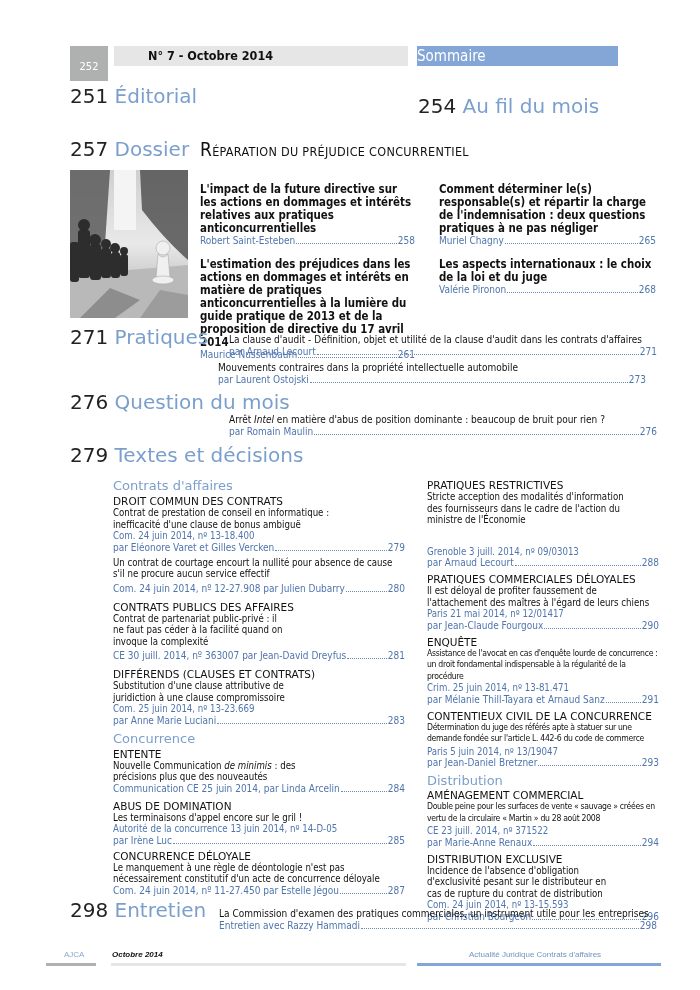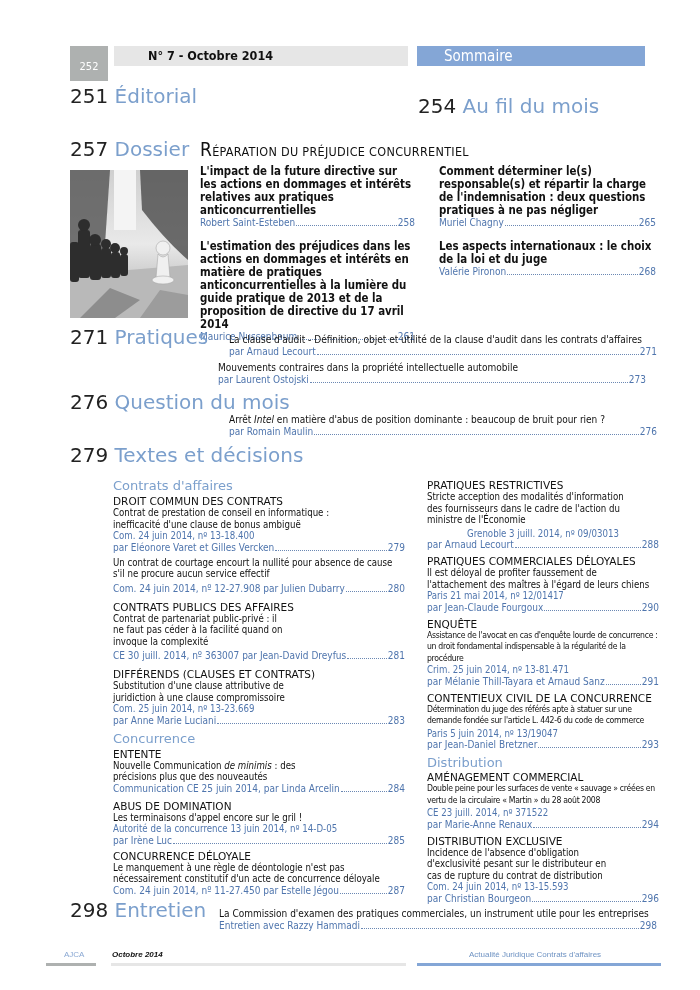--- a/index.html
+++ b/index.html
@@ -1,26 +1,26 @@
 <!DOCTYPE html>
 <html><head>
 <meta charset="utf-8">
 <style>
   html,body{margin:0;padding:0;background:#fff;}
   body{width:700px;height:990px;position:relative;overflow:hidden;font-family:"DejaVu Sans Condensed","DejaVu Sans",sans-serif;color:#111;}
   .abs{position:absolute;}
   .hdr-page{left:70px;top:46px;width:38px;height:35px;background:#aeb1b0;color:#fff;font-size:11px;display:flex;align-items:center;justify-content:center;padding-top:6px;box-sizing:border-box;}
   .hdr-issue{left:114px;top:46px;width:294px;height:20px;background:#e6e6e6;font-size:12.5px;font-weight:bold;padding-left:34px;box-sizing:border-box;line-height:20px;font-family:"DejaVu Sans Condensed","DejaVu Sans",sans-serif;}
-  .hdr-sommaire{left:417px;top:46px;width:228px;height:20px;background:#84a6d6;color:#fff;font-size:15px;line-height:20px;padding-left:27px;box-sizing:border-box;}
+  .hdr-sommaire{left:417px;top:46px;width:201px;height:20px;background:#84a6d6;color:#fff;font-size:15px;line-height:20px;padding-left:0;box-sizing:border-box;}
   .sec{font-size:20px;line-height:24px;white-space:nowrap;font-family:"DejaVu Sans","Liberation Sans",sans-serif;}
   .sec .num{color:#222;}
   .sec .name{color:#7b9fcc;}
   .dossier-title{left:200px;top:138px;font-size:16px;letter-spacing:0.3px;color:#111;}
   .dossier-title .big{font-size:19px;}
-  .art{font-size:11.4px;font-weight:bold;line-height:13px;color:#111;font-family:"DejaVu Sans Condensed","DejaVu Sans",sans-serif;}
+  .art{font-size:11.4px;font-weight:bold;line-height:13px;color:#111;font-family:"DejaVu Sans Condensed","DejaVu Sans",sans-serif;margin-top:18px;}
   .auth{font-size:10px;line-height:12px;color:#4f75ad;display:flex;font-family:"DejaVu Sans Condensed","DejaVu Sans",sans-serif;}
   .auth .dots{flex:1;border-bottom:1px dotted #6b88b3;margin:0 1px 3px 1px;}
   .auth .pg{color:#4f75ad;}
   .chess{left:70px;top:170px;width:118px;height:148px;background:
     linear-gradient(180deg,#f2f2f2 0%,#e5e5e5 100%);overflow:hidden;}
   .item{font-size:10px;line-height:12px;font-family:"DejaVu Sans Condensed","DejaVu Sans",sans-serif;}
   .item .t{color:#111;}
   .sub{font-size:13px;color:#7b9fcc;line-height:15px;font-family:"DejaVu Sans",sans-serif;}
   .cat{font-size:10.5px;color:#111;line-height:12px;text-transform:none;font-family:"DejaVu Sans",sans-serif;}
   .col{font-size:9.6px;line-height:11.5px;font-family:"DejaVu Sans Condensed","DejaVu Sans",sans-serif;}
@@ -238,21 +238,21 @@
         <span class="dots"></span>
         <span class="pg">287</span>
       </div>
   </div>
 </div>
 
 <div class="abs col" style="left:427px;top:479px;width:232px;">
   <div class="cat">PRATIQUES RESTRICTIVES</div>
   <div>
     <div class="t" style="width:200px;">Stricte acception des modalités d'information des fournisseurs dans le cadre de l'action du ministre de l'Économie</div>
-    <div class="ref" style="margin-top:2px;text-align:center;">Grenoble 3 juill. 2014, nº 09/03013</div>
+    <div class="ref" style="margin-top:20px;">Grenoble 3 juill. 2014, nº 09/03013</div>
     <div class="auth">
         <span>par Arnaud Lecourt</span>
         <span class="dots"></span>
         <span class="pg">288</span>
       </div>
   </div>
 
   <div class="cat" style="margin-top:4px;">PRATIQUES COMMERCIALES DÉLOYALES</div>
   <div>
     <div class="t">Il est déloyal de profiter faussement de l'attachement des maîtres à l'égard de leurs chiens</div>

